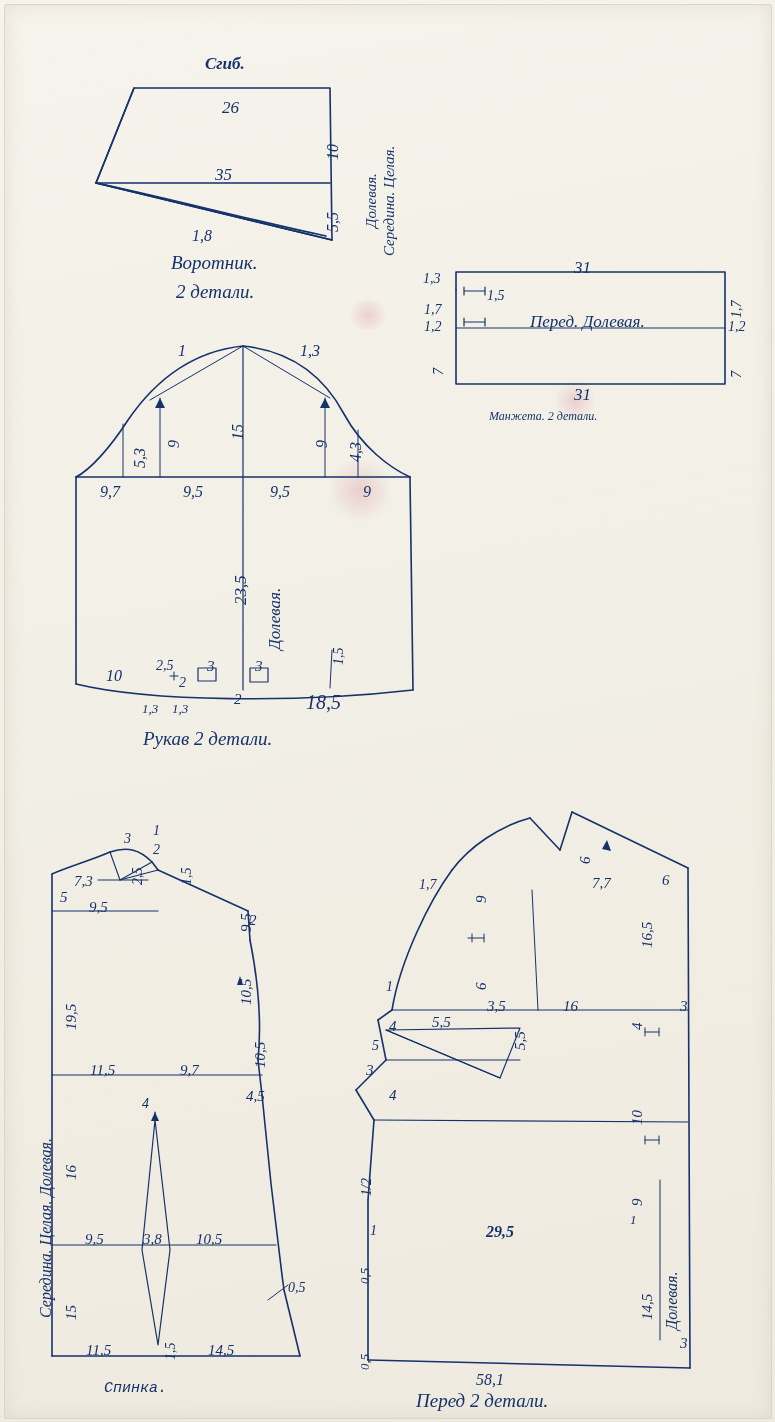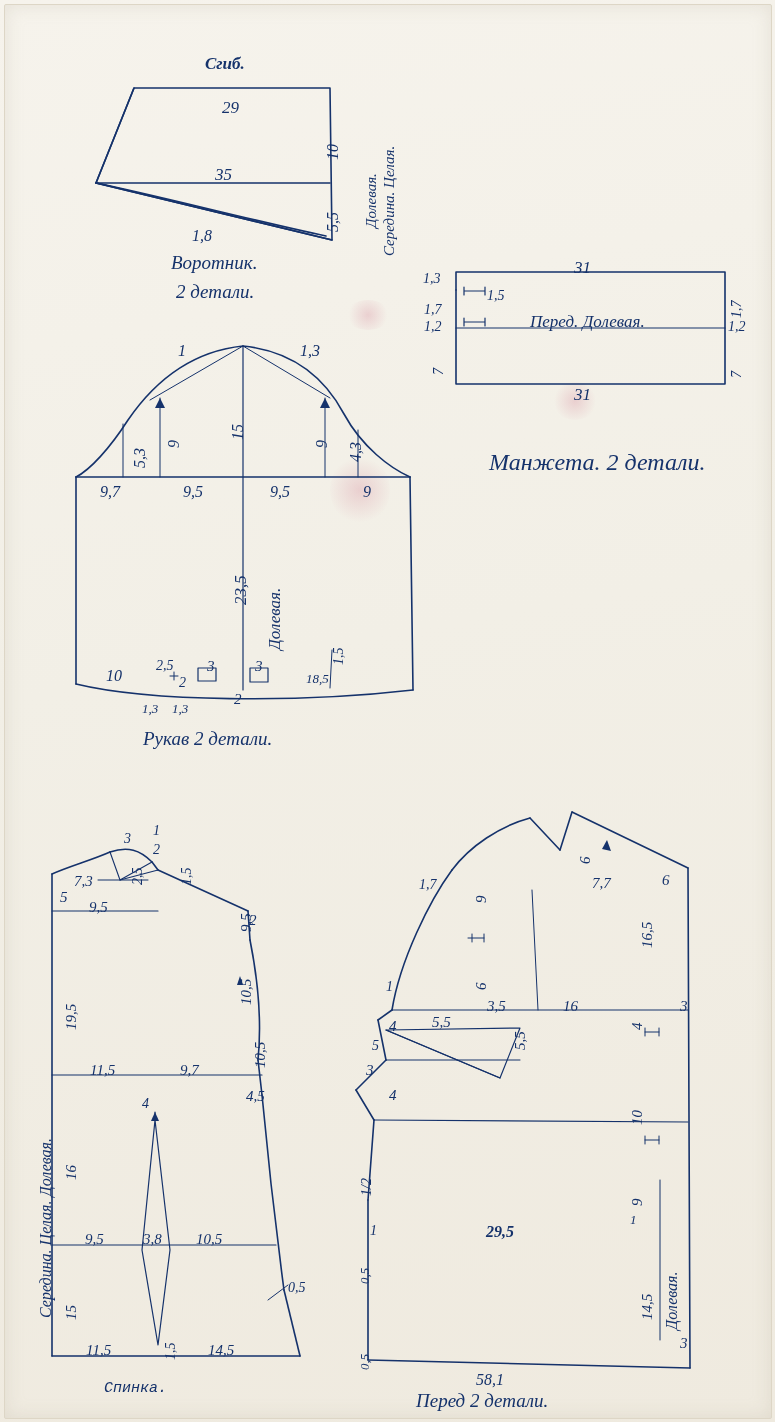--- a/index.html
+++ b/index.html
@@ -144,42 +144,42 @@
       <path d="M645,1032 l14,0 M645,1028 l0,8 M659,1028 l0,8" stroke-width="1.0"></path>
       <path d="M645,1140 l14,0 M645,1136 l0,8 M659,1136 l0,8" stroke-width="1.0"></path>
 
       <path d="M660,1180 L660,1340" stroke-width="1.0"></path>
 
       <path d="M607,840 l-5,9 l9,2 z" fill="#15326b" stroke="none"></path>
     </g>
   </svg>
 
   <div class="lbl" style="left:205px;top:55px;font-size:17px;font-weight:bold;">Сгиб.</div>
-  <div class="lbl" style="left:222px;top:99px;font-size:17px;">29</div>
+  <div class="lbl" style="left:222px;top:99px;font-size:17px;">26</div>
   <div class="lbl" style="left:215px;top:166px;font-size:17px;">35</div>
   <div class="lbl rot90" style="left:325px;top:160px;font-size:16px;">10</div>
   <div class="lbl rot90" style="left:325px;top:232px;font-size:16px;">5,5</div>
   <div class="lbl" style="left:192px;top:228px;font-size:16px;">1,8</div>
   <div class="lbl rot90" style="left:364px;top:228px;font-size:15px;">Долевая.</div>
   <div class="lbl rot90" style="left:382px;top:256px;font-size:15px;">Середина. Целая.</div>
   <div class="title" style="left:171px;top:252px;font-size:19px;">Воротник.</div>
   <div class="title" style="left:176px;top:281px;font-size:19px;">2 детали.</div>
 
   <div class="lbl" style="left:574px;top:259px;font-size:17px;">31</div>
   <div class="lbl" style="left:574px;top:386px;font-size:17px;">31</div>
   <div class="lbl" style="left:530px;top:313px;font-size:17px;">Перед. Долевая.</div>
   <div class="lbl" style="left:423px;top:272px;font-size:14px;">1,3</div>
   <div class="lbl" style="left:487px;top:289px;font-size:14px;">1,5</div>
   <div class="lbl" style="left:424px;top:303px;font-size:14px;">1,7</div>
   <div class="lbl" style="left:424px;top:320px;font-size:14px;">1,2</div>
   <div class="lbl rot90" style="left:432px;top:375px;font-size:14px;">7</div>
   <div class="lbl rot90" style="left:730px;top:318px;font-size:14px;">1,7</div>
   <div class="lbl" style="left:728px;top:320px;font-size:14px;">1,2</div>
   <div class="lbl rot90" style="left:730px;top:378px;font-size:14px;">7</div>
-  <div class="title" style="left:489px;top:409px;font-size:24px;margin-top:40px;">Манжета.  2 детали.</div>
+  <div class="title" style="left:489px;top:409px;font-size:12px;">Манжета.  2 детали.</div>
 
   <div class="lbl" style="left:178px;top:343px;font-size:16px;">1</div>
   <div class="lbl" style="left:300px;top:343px;font-size:16px;">1,3</div>
   <div class="lbl rot90" style="left:166px;top:448px;font-size:16px;">9</div>
   <div class="lbl rot90" style="left:132px;top:468px;font-size:16px;">5,3</div>
   <div class="lbl rot90" style="left:230px;top:440px;font-size:16px;">15</div>
   <div class="lbl rot90" style="left:314px;top:448px;font-size:16px;">9</div>
   <div class="lbl rot90" style="left:348px;top:462px;font-size:16px;">4,3</div>
   <div class="lbl" style="left:100px;top:484px;font-size:16px;">9,7</div>
   <div class="lbl" style="left:183px;top:484px;font-size:16px;">9,5</div>
@@ -188,21 +188,21 @@
   <div class="lbl rot90" style="left:232px;top:605px;font-size:17px;">23,5</div>
   <div class="lbl rot90" style="left:266px;top:650px;font-size:17px;">Долевая.</div>
   <div class="lbl" style="left:106px;top:668px;font-size:16px;">10</div>
   <div class="lbl" style="left:156px;top:659px;font-size:14px;">2,5</div>
   <div class="lbl" style="left:179px;top:676px;font-size:14px;">2</div>
   <div class="lbl" style="left:207px;top:659px;font-size:15px;">3</div>
   <div class="lbl" style="left:255px;top:659px;font-size:15px;">3</div>
   <div class="lbl" style="left:142px;top:702px;font-size:13px;">1,3</div>
   <div class="lbl" style="left:172px;top:702px;font-size:13px;">1,3</div>
   <div class="lbl" style="left:234px;top:692px;font-size:15px;">2</div>
-  <div class="lbl" style="left:306px;top:672px;font-size:13px;">18,5</div>
+  <div class="lbl" style="left:306px;top:692px;font-size:20px;">18,5</div>
   <div class="lbl rot90" style="left:332px;top:665px;font-size:14px;">1,5</div>
   <div class="title" style="left:143px;top:728px;font-size:19px;">Рукав  2 детали.</div>
 
   <div class="lbl" style="left:124px;top:832px;font-size:14px;">3</div>
   <div class="lbl" style="left:153px;top:824px;font-size:14px;">1</div>
   <div class="lbl" style="left:153px;top:843px;font-size:14px;">2</div>
   <div class="lbl rot90" style="left:180px;top:885px;font-size:14px;">1,5</div>
   <div class="lbl rot90" style="left:131px;top:885px;font-size:14px;">2,5</div>
   <div class="lbl" style="left:74px;top:874px;font-size:15px;">7,3</div>
   <div class="lbl" style="left:60px;top:890px;font-size:15px;">5</div>

